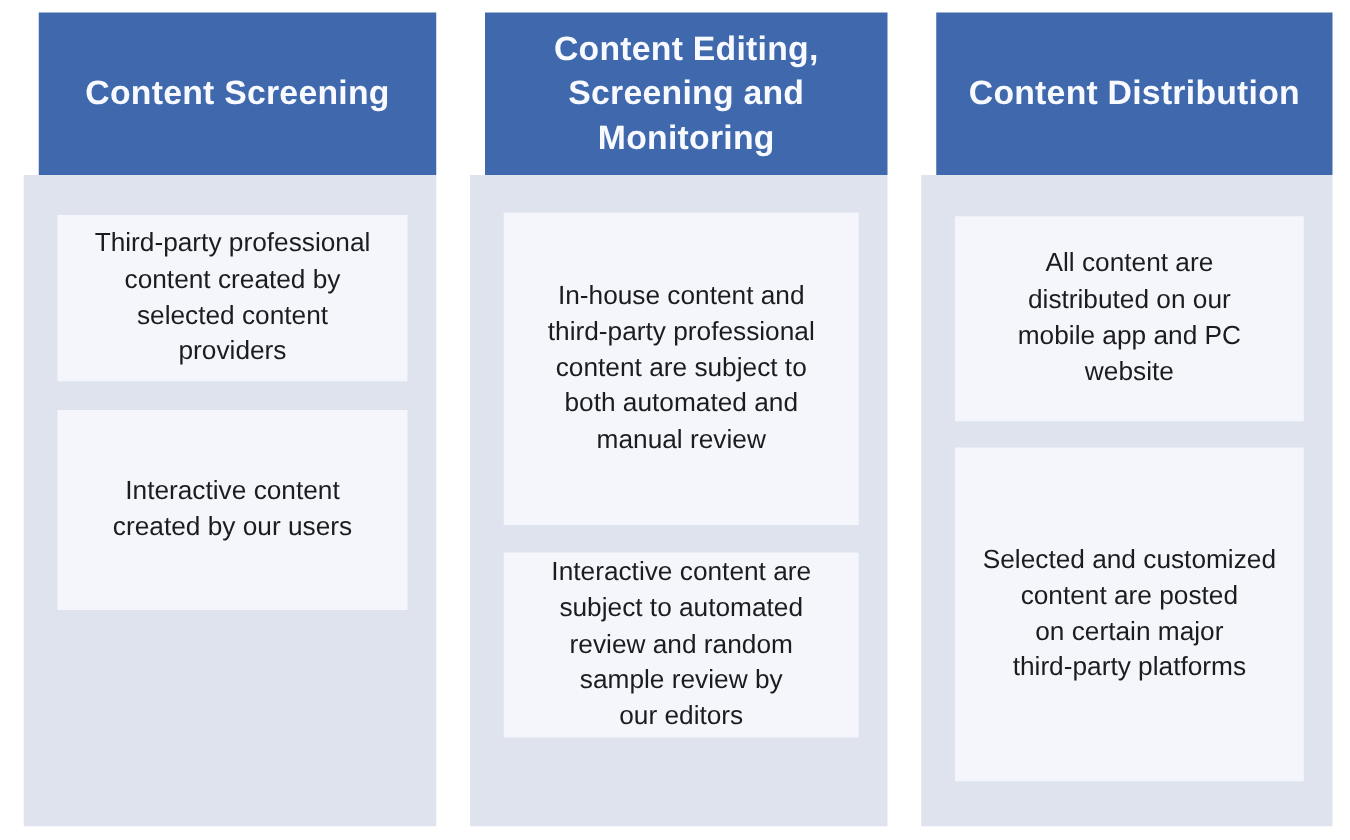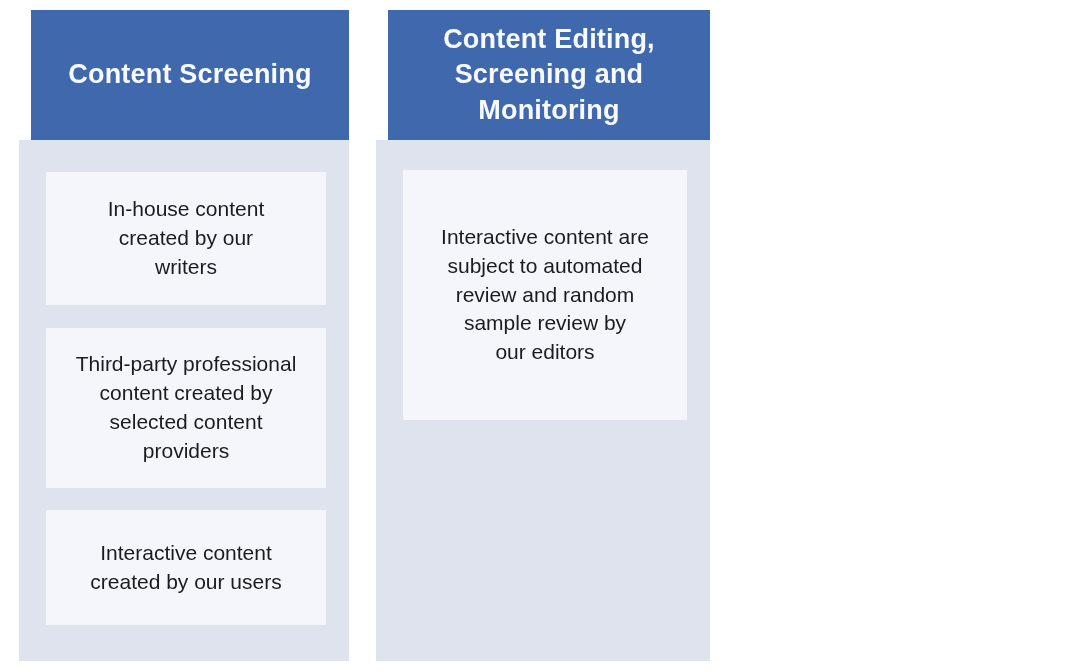--- a/index.html
+++ b/index.html
@@ -69,39 +69,54 @@
   #col3 .card:nth-of-type(2) { top: 218px; height: 267px; }
 </style>
 </head>
 <body>
 
 <div id="canvas">
 
   <div class="column" id="col1">
     <div class="col-header">Content Screening</div>
     <div class="col-body">
-      <div class="card">In-house content
-created by our
-writers</div>
       <div class="card">Third-party professional
 content created by
 selected content
 providers</div>
       <div class="card">Interactive content
 created by our users</div>
     </div>
   </div>
 
   <div class="column" id="col2">
     <div class="col-header">Content Editing,
 Screening and
 Monitoring</div>
     <div class="col-body">
+      <div class="card">In-house content and
+third-party professional
+content are subject to
+both automated and
+manual review</div>
       <div class="card">Interactive content are
 subject to automated
 review and random
 sample review by
 our editors</div>
     </div>
   </div>
 
+  <div class="column" id="col3">
+    <div class="col-header">Content Distribution</div>
+    <div class="col-body">
+      <div class="card">All content are
+distributed on our
+mobile app and PC
+website</div>
+      <div class="card">Selected and customized
+content are posted
+on certain major
+third-party platforms</div>
+    </div>
+  </div>
 
 </div>
 
 </body></html>

